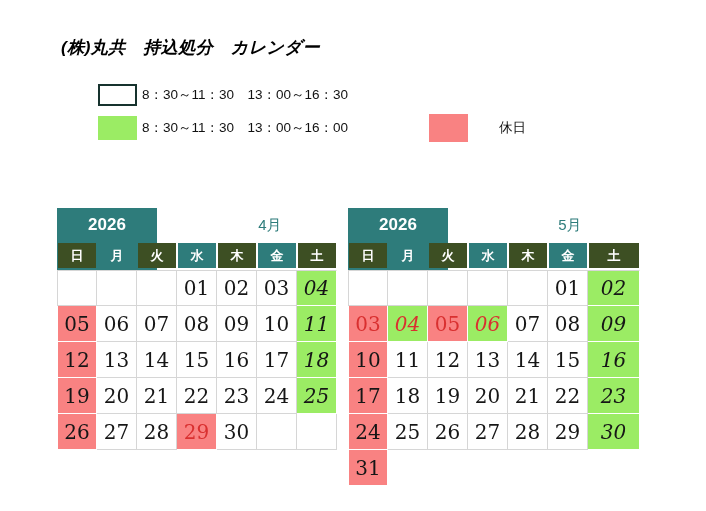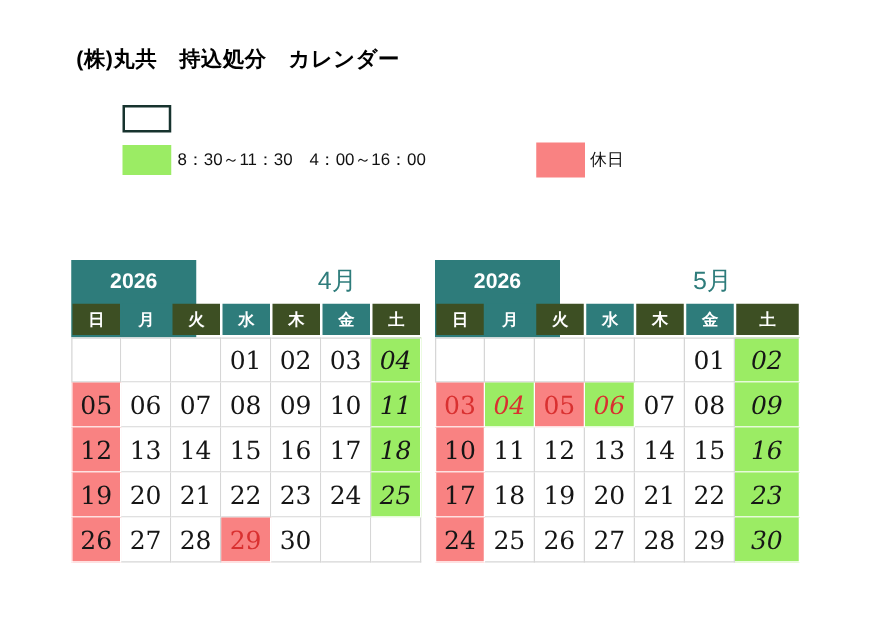--- a/index.html
+++ b/index.html
@@ -5,50 +5,50 @@
   html,body{margin:0;padding:0;background:#fff;}
   .page{
     position:relative; width:706px; height:511px; overflow:hidden;
     background:#ffffff;
     font-family:"Liberation Sans", sans-serif;
   }
   
   .page-title{
     position:absolute; left:61px; top:36px; margin:0;
     font-size:17px; font-weight:bold; color:#000;
-    letter-spacing:0.5px; white-space:pre;
+    letter-spacing:0.5px; white-space:pre;font-style:italic;
   }
   
   .legend-box{ position:absolute; width:39px; box-sizing:border-box; }
   .legend-box.white{ left:98px; top:84px;  height:22px; background:#fff; border:2px solid var(--darkline); }
   .legend-box.green{ left:98px; top:116px; height:24px; background:var(--green); }
   .legend-box.pink { left:429px; top:114px; height:28px; background:var(--pink); }
   .legend-text{
     position:absolute; font-size:13.5px; color:#111; white-space:pre;
   }
   .legend-text.t1{ left:142px; top:84px;  line-height:22px; }
   .legend-text.t2{ left:142px; top:116px; line-height:24px; }
-  .legend-text.t3{ left:472px; top:114px; line-height:28px; }
+  .legend-text.t3{ left:499px; top:114px; line-height:28px; }
   
   .calendar{ position:absolute; top:207px; }
   .cal-april{ left:57px;  width:280px; }
   .cal-may  { left:348px; width:292px; }
 
   .cal-header{ position:relative; height:36px; }
   .year-box{
     position:absolute; left:0; top:1px; width:100px; height:62px;
     background:var(--teal); color:#fff;
     font-size:17px; font-weight:bold;
     display:flex; justify-content:center; align-items:flex-start;
     padding-top:7px; box-sizing:border-box;
   }
   .month-label{
     position:absolute; top:0; height:36px; line-height:36px;
     left:76%; transform:translateX(-50%);
-    color:var(--teal); font-size:20px; white-space:nowrap;
+    color:var(--teal); font-size:15px; white-space:nowrap;
   }
   .weekday-row{ position:relative; display:flex; height:25px; margin-bottom:2px; }
   .wcell{ box-sizing:border-box; width:40px; padding:0 1px; }
   .cal-may .wcell.c6{ width:52px; }
   .wcell > span{
     display:flex; width:100%; height:100%;
     align-items:center; justify-content:center;
     background:var(--olive); color:#fff;
     font-size:13px; font-weight:bold;
   }
@@ -72,23 +72,24 @@
   .cell.ghost{ border:none; background:transparent; }
 </style>
 </head>
 <body>
 
 <div class="page">
 
   <h1 class="page-title">(株)丸共　持込処分　カレンダー</h1>
 
   <div class="legend-box white"></div>
+  <div class="legend-text t1">8：30～11：30　13：00～16：30</div>
 
   <div class="legend-box green"></div>
-  <div class="legend-text t2">8：30～11：30　4：00～16：00</div>
+  <div class="legend-text t2">8：30～11：30　13：00～16：00</div>
 
   <div class="legend-box pink"></div>
   <div class="legend-text t3">休日</div>
 
   <section class="calendar cal-april">
     <div class="cal-header">
       <div class="year-box">2026</div>
       <div class="month-label">4月</div>
     </div>
     <div class="weekday-row">
@@ -230,15 +231,24 @@
         </div>
         <div class="row">
           <div class="cell c0 pink">24</div>
           <div class="cell c1">25</div>
           <div class="cell c2">26</div>
           <div class="cell c3">27</div>
           <div class="cell c4">28</div>
           <div class="cell c5">29</div>
           <div class="cell c6 green">30</div>
         </div>
+        <div class="row">
+          <div class="cell c0 pink">31</div>
+          <div class="cell c1 ghost"></div>
+          <div class="cell c2 ghost"></div>
+          <div class="cell c3 ghost"></div>
+          <div class="cell c4 ghost"></div>
+          <div class="cell c5 ghost"></div>
+          <div class="cell c6 ghost"></div>
+        </div>
       </div>
   </section>
 </div>
 
 </body></html>

